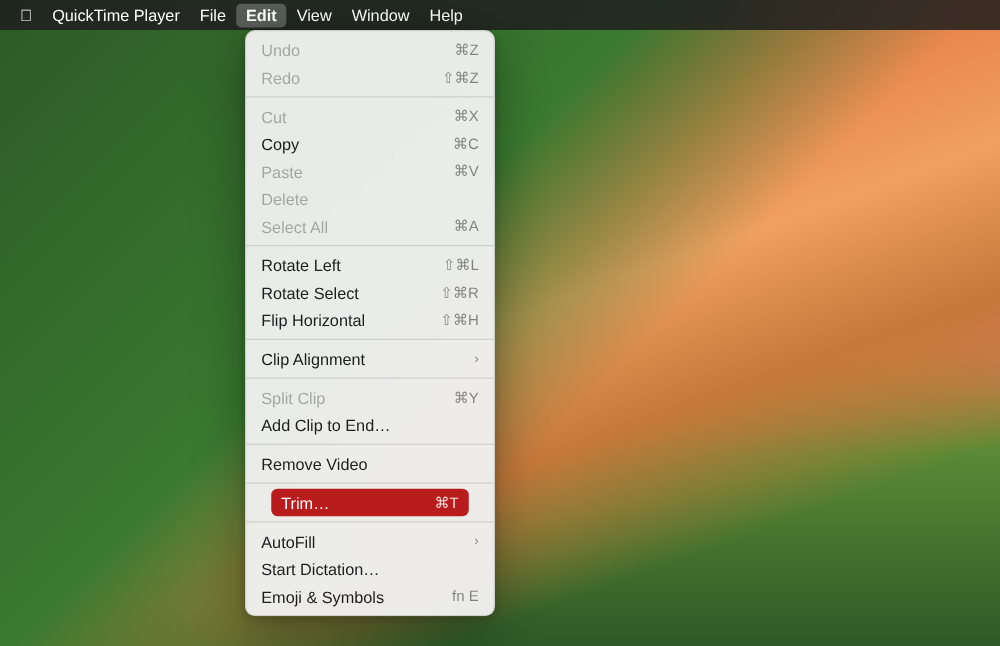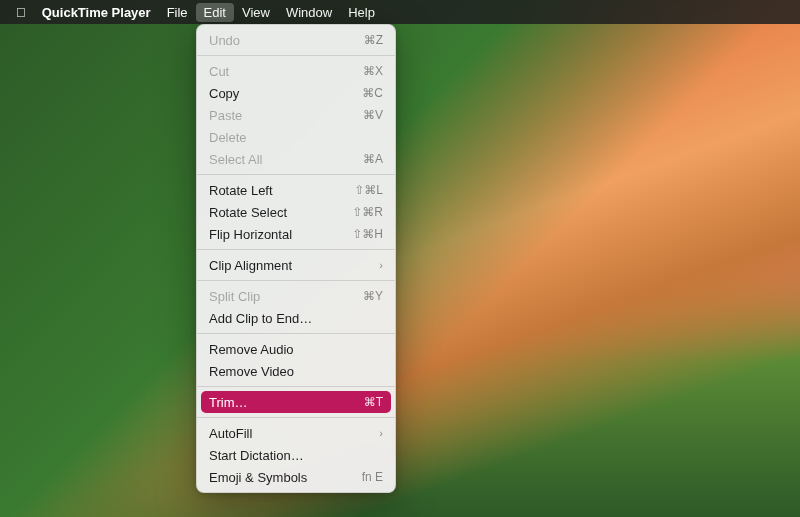--- a/index.html
+++ b/index.html
@@ -52,20 +52,21 @@
       color: white;
       font-size: 13px;
       padding: 2px 8px;
       border-radius: 4px;
       cursor: default;
       white-space: nowrap;
     }
 
     .menubar-item.active {
       background: rgba(255,255,255,0.25);
+      font-weight: bold;
     }
 
     
     .dropdown-menu {
       position: absolute;
       top: 24px;
       left: 196px;
       width: 200px;
       background: rgba(240, 240, 240, 0.96);
       backdrop-filter: blur(40px);
@@ -89,24 +90,24 @@
       user-select: none;
     }
 
     .menu-item.disabled {
       color: rgba(0,0,0,0.3);
       cursor: default;
       gap: 28px;
     }
 
     .menu-item.highlighted {
-      background: #be185d;
+      background: #b91c1c;
       color: white;
       border-radius: 5px;
-      margin: 0 4px;
+      margin: 0 20px;
       padding: 0 8px;
     }
 
     .menu-item.highlighted .shortcut {
       color: rgba(255,255,255,0.85);
     }
 
     .menu-separator {
       height: 1px;
       background: rgba(0,0,0,0.12);
@@ -127,36 +128,40 @@
     }
   </style>
 </head>
 <body>
 
 <div class="desktop-bg"></div>
 
 <div class="menubar">
   <div class="menubar-items">
     <div class="menubar-item"></div>
-    <div class="menubar-item" style="font-weight:700;">QuickTime Player</div>
+    <div class="menubar-item" style="font-weight:400;">QuickTime Player</div>
     <div class="menubar-item">File</div>
     <div class="menubar-item active">Edit</div>
     <div class="menubar-item">View</div>
     <div class="menubar-item">Window</div>
     <div class="menubar-item">Help</div>
   </div>
 </div>
 
 <div class="dropdown-menu">
 
   <div class="menu-item disabled">
     <span>Undo</span>
     <span class="shortcut">⌘Z</span>
   </div>
 
+  <div class="menu-item disabled">
+    <span>Redo</span>
+    <span class="shortcut">⇧⌘Z</span>
+  </div>
 
   <div class="menu-separator"></div>
 
   <div class="menu-item disabled">
     <span>Cut</span>
     <span class="shortcut">⌘X</span>
   </div>
 
   <div class="menu-item">
     <span>Copy</span>
@@ -210,23 +215,20 @@
     <span class="shortcut">⌘Y</span>
   </div>
 
   <div class="menu-item">
     <span>Add Clip to End…</span>
     <span class="shortcut"></span>
   </div>
 
   <div class="menu-separator"></div>
 
-  <div class="menu-item">
-    <span>Remove Audio</span>
-  </div>
 
   <div class="menu-item">
     <span>Remove Video</span>
   </div>
 
   <div class="menu-separator"></div>
 
   <div class="menu-item highlighted">
     <span>Trim…</span>
     <span class="shortcut">⌘T</span>

